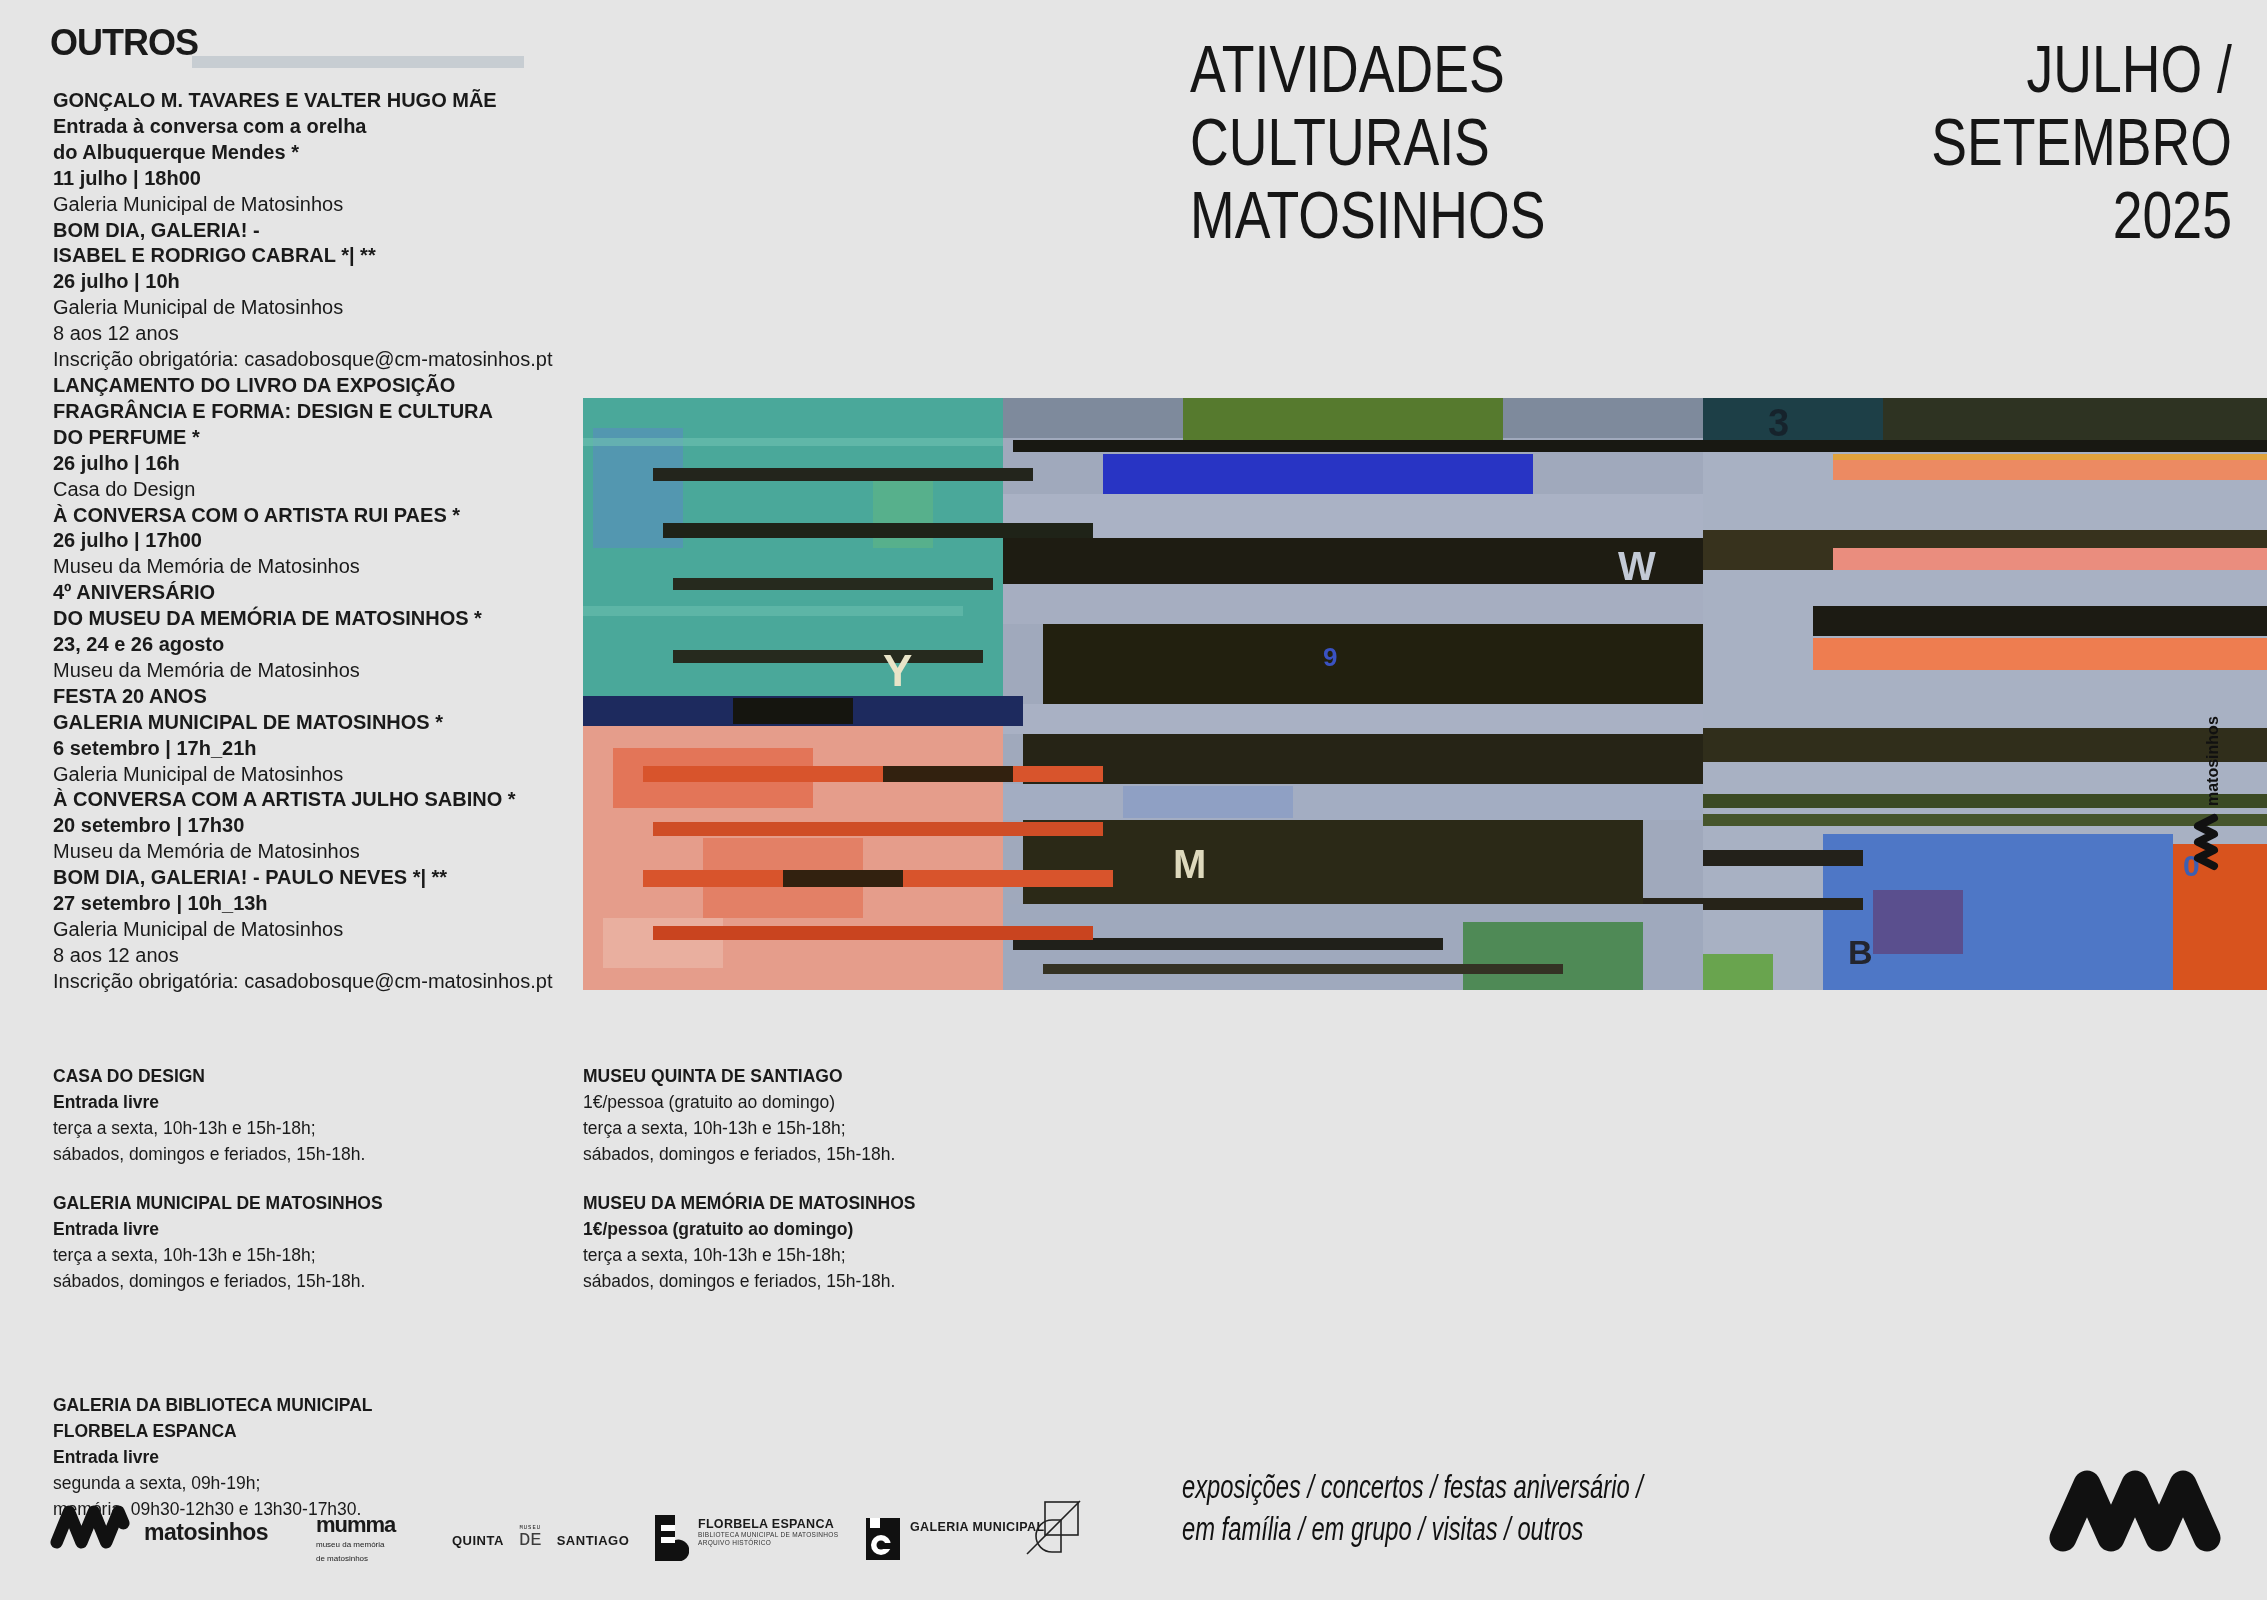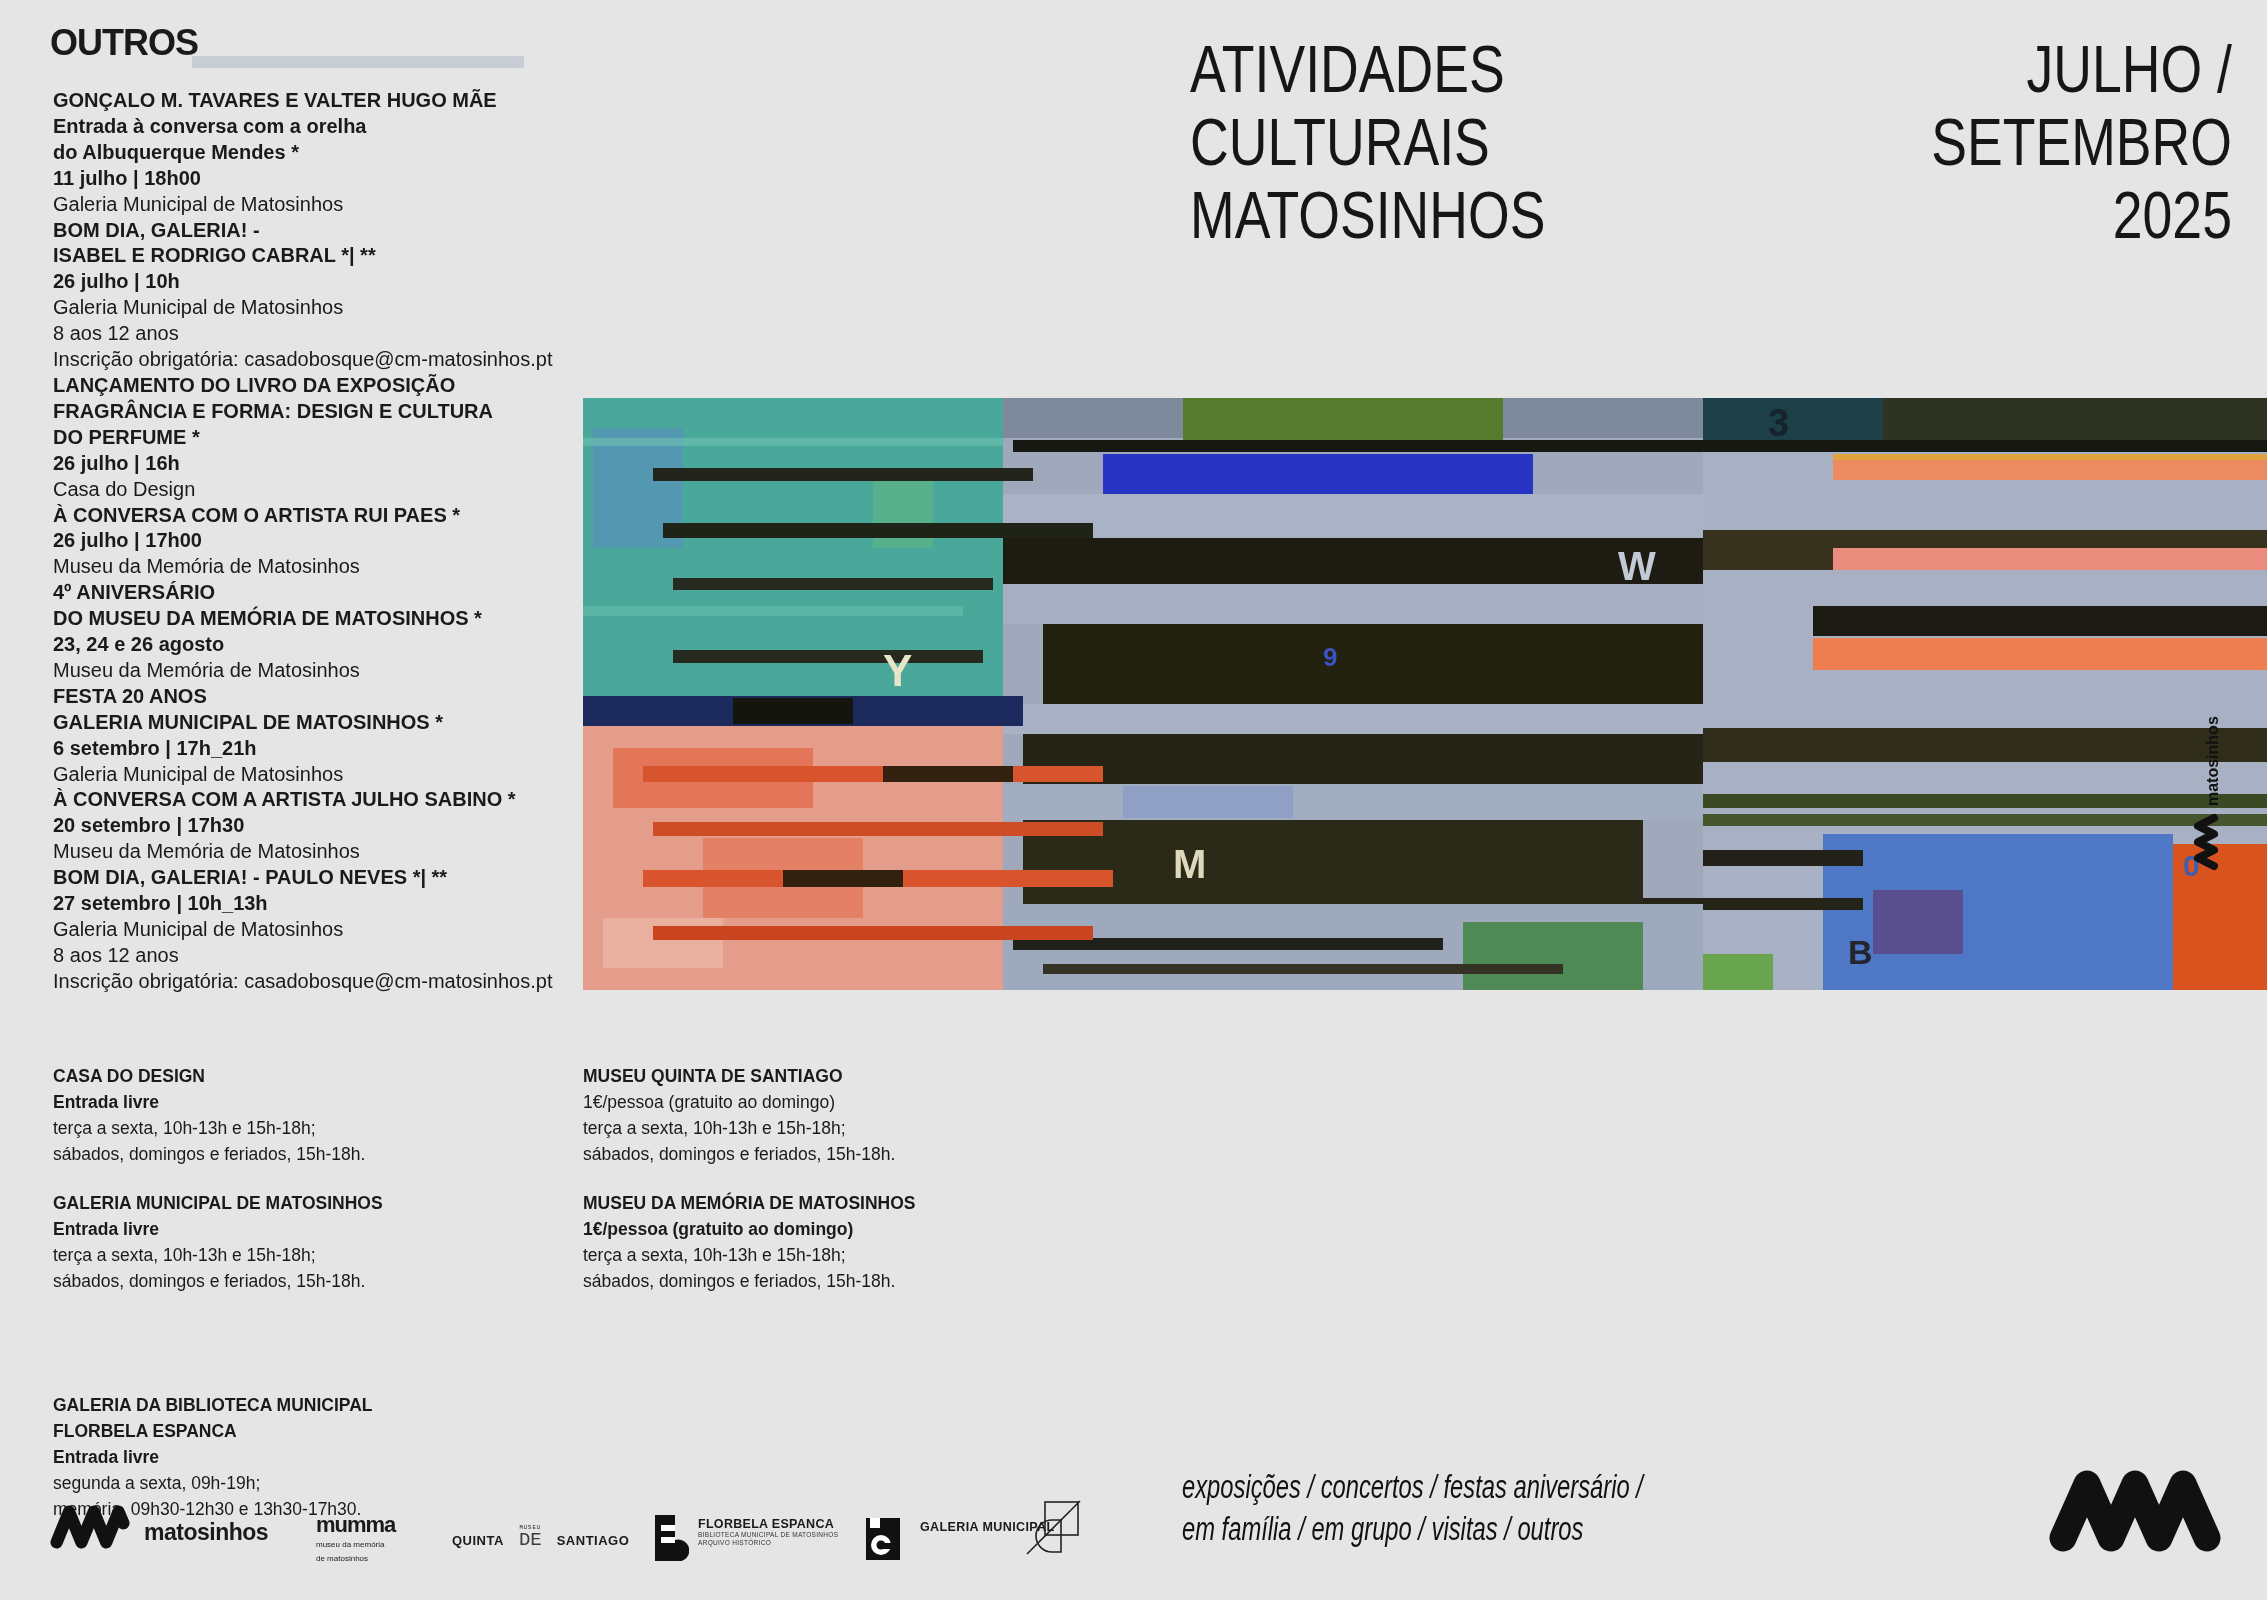--- a/index.html
+++ b/index.html
@@ -46,21 +46,21 @@
   #logo-mumma .lbl{font-size:22px;font-weight:bold;letter-spacing:-1px;line-height:22px;}
   #logo-mumma .sub{font-size:8px;line-height:9.5px;margin-top:4px;color:#222;}
   #logo-quinta{left:452px;top:1525px;align-items:flex-end;}
   #logo-quinta .big{font-size:13px;font-weight:bold;letter-spacing:.5px;line-height:19px;}
   #logo-quinta .mid{display:flex;flex-direction:column;align-items:center;margin:0 15px;font-family:Liberation Mono, monospace;}
   #logo-quinta .museu{font-size:5.5px;letter-spacing:1px;line-height:6px;}
   #logo-quinta .de{font-size:19px;font-weight:normal;color:#3c3c3c;line-height:19px;}
   #logo-florbela{left:655px;top:1515px;gap:9px;}
   #logo-florbela .ttl{font-size:12.5px;font-weight:bold;letter-spacing:.3px;line-height:14px;margin-top:2px;}
   #logo-florbela .sub{font-size:6.5px;line-height:8px;letter-spacing:.3px;color:#333;}
-  #logo-galeria{left:843px;top:1518px;gap:20px;padding-left:23px;}
+  #logo-galeria{left:843px;top:1518px;gap:10px;padding-left:23px;}
   #logo-galeria .ttl{font-size:12.5px;font-weight:bold;letter-spacing:.4px;margin-top:2px;}
   #logo-design{left:1022px;top:1496px;}
   .tagline{
     position:absolute;left:1182px;top:1466px;font-style:italic;font-size:33px;line-height:42px;
     transform:scaleX(.72);transform-origin:left top;white-space:nowrap;color:#111;
   }
   #logo-mm-right{left:2048px;top:1468px;}
 </style>
 </head>
 <body>

